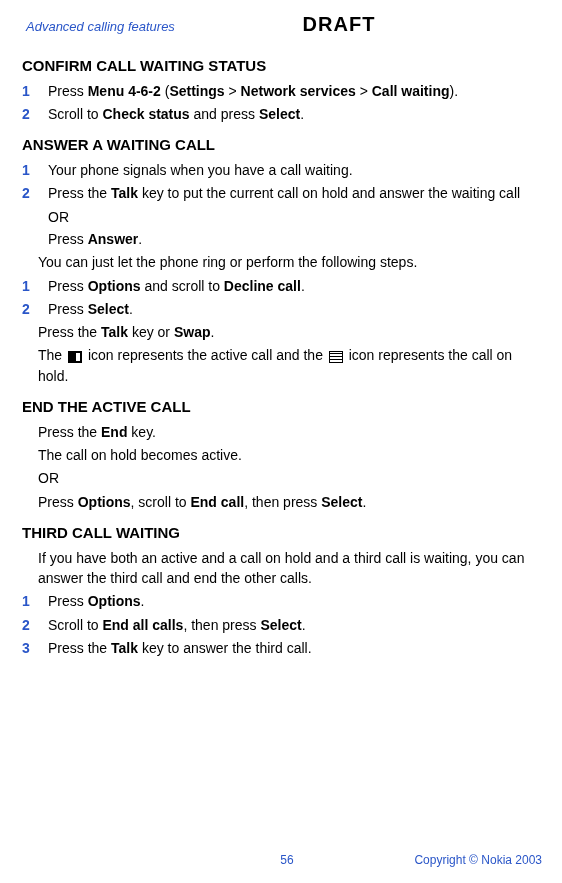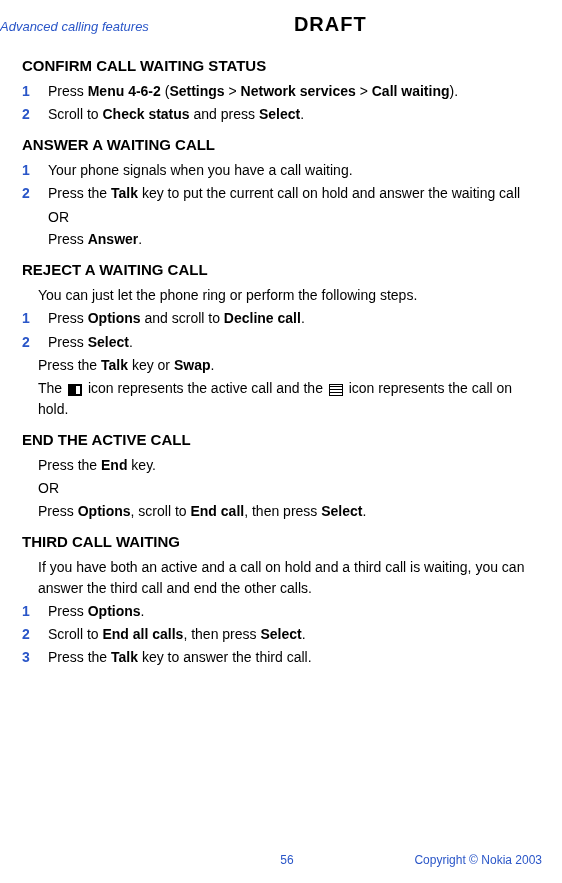--- a/index.html
+++ b/index.html
@@ -8,21 +8,21 @@
     font-family: Arial, Helvetica, sans-serif;
     background: #fff;
     width: 562px;
     height: 883px;
     position: relative;
     color: #000;
     font-size: 14px;
     line-height: 1.45;
   }
   .header {
-    padding: 10px 12px 0 0;
+    padding: 10px 12px 0 26px;
     display: flex;
     align-items: baseline;
   }
   .header-title {
     color: #2a56c8;
     font-style: italic;
     font-size: 13px;
     flex: 1;
   }
   .draft {
@@ -143,21 +143,20 @@
     <span class="step-num">2</span>
     <span class="step-text">
       <span>Press the </span><b>Talk</b><span> key to put the current call on hold and answer the waiting call</span>
     </span>
   </div>
   <div class="step-sub">OR</div>
   <div class="step-sub">
     <span>Press </span><b>Answer</b><span>.</span>
   </div>
 
-  <div class="section-title">REJECT A WAITING CALL</div>
   <p>You can just let the phone ring or perform the following steps.</p>
   <div class="step">
     <span class="step-num">1</span>
     <span class="step-text">
       <span>Press </span><b>Options</b><span> and scroll to </span><b>Decline call</b><span>.</span>
     </span>
   </div>
   <div class="step">
     <span class="step-num">2</span>
     <span class="step-text">
@@ -169,20 +168,21 @@
     <span>Press the </span><b>Talk</b><span> key or </span><b>Swap</b><span>.</span>
   </p>
   <p>
     <span>The </span><span class="icon-active"></span><span> icon represents the active call and the </span><span class="icon-hold"></span><span> icon represents the call on hold.</span>
   </p>
 
   <div class="section-title">END THE ACTIVE CALL</div>
   <p>
     <span>Press the </span><b>End</b><span> key.</span>
   </p>
+  <p>The call on hold becomes active.</p>
   <p>OR</p>
   <p>
     <span>Press </span><b>Options</b><span>, scroll to </span><b>End call</b><span>, then press </span><b>Select</b><span>.</span>
   </p>
 
   <div class="section-title">THIRD CALL WAITING</div>
   <p>If you have both an active and a call on hold and a third call is waiting, you can answer the third call and end the other calls.</p>
   <div class="step">
     <span class="step-num">1</span>
     <span class="step-text">

